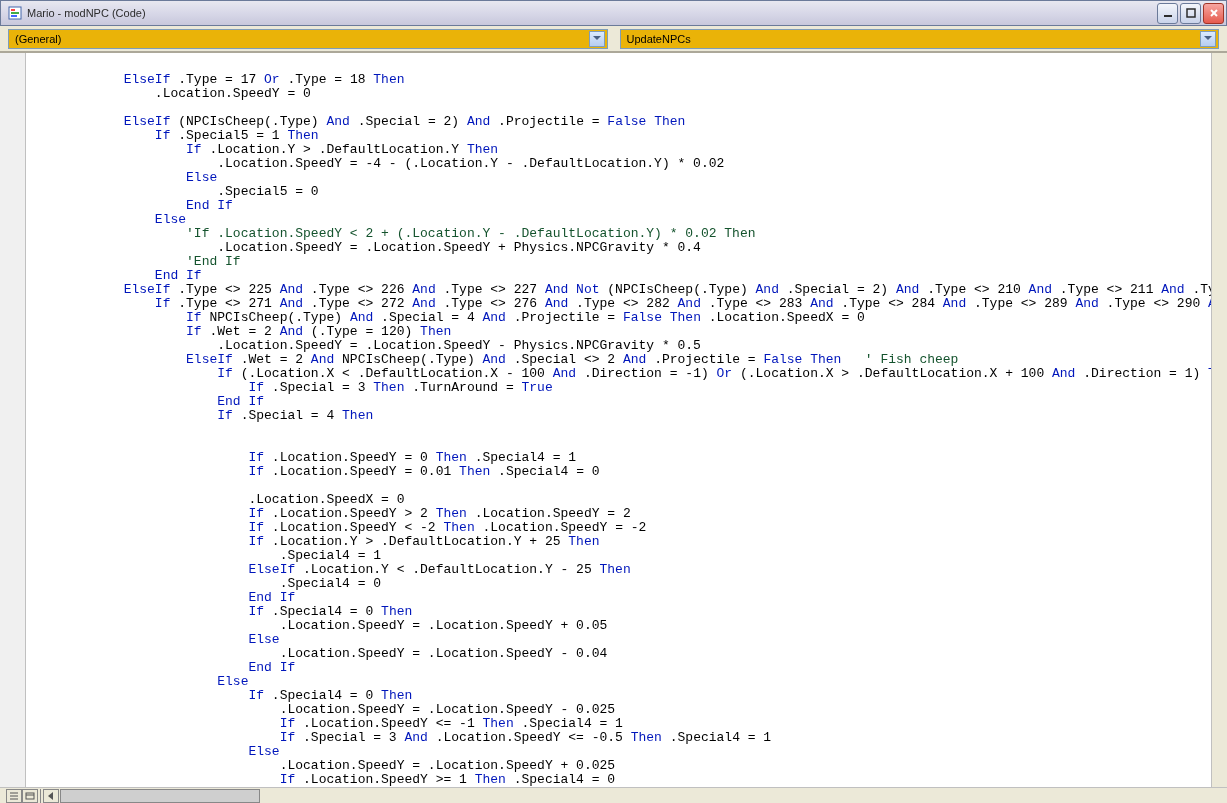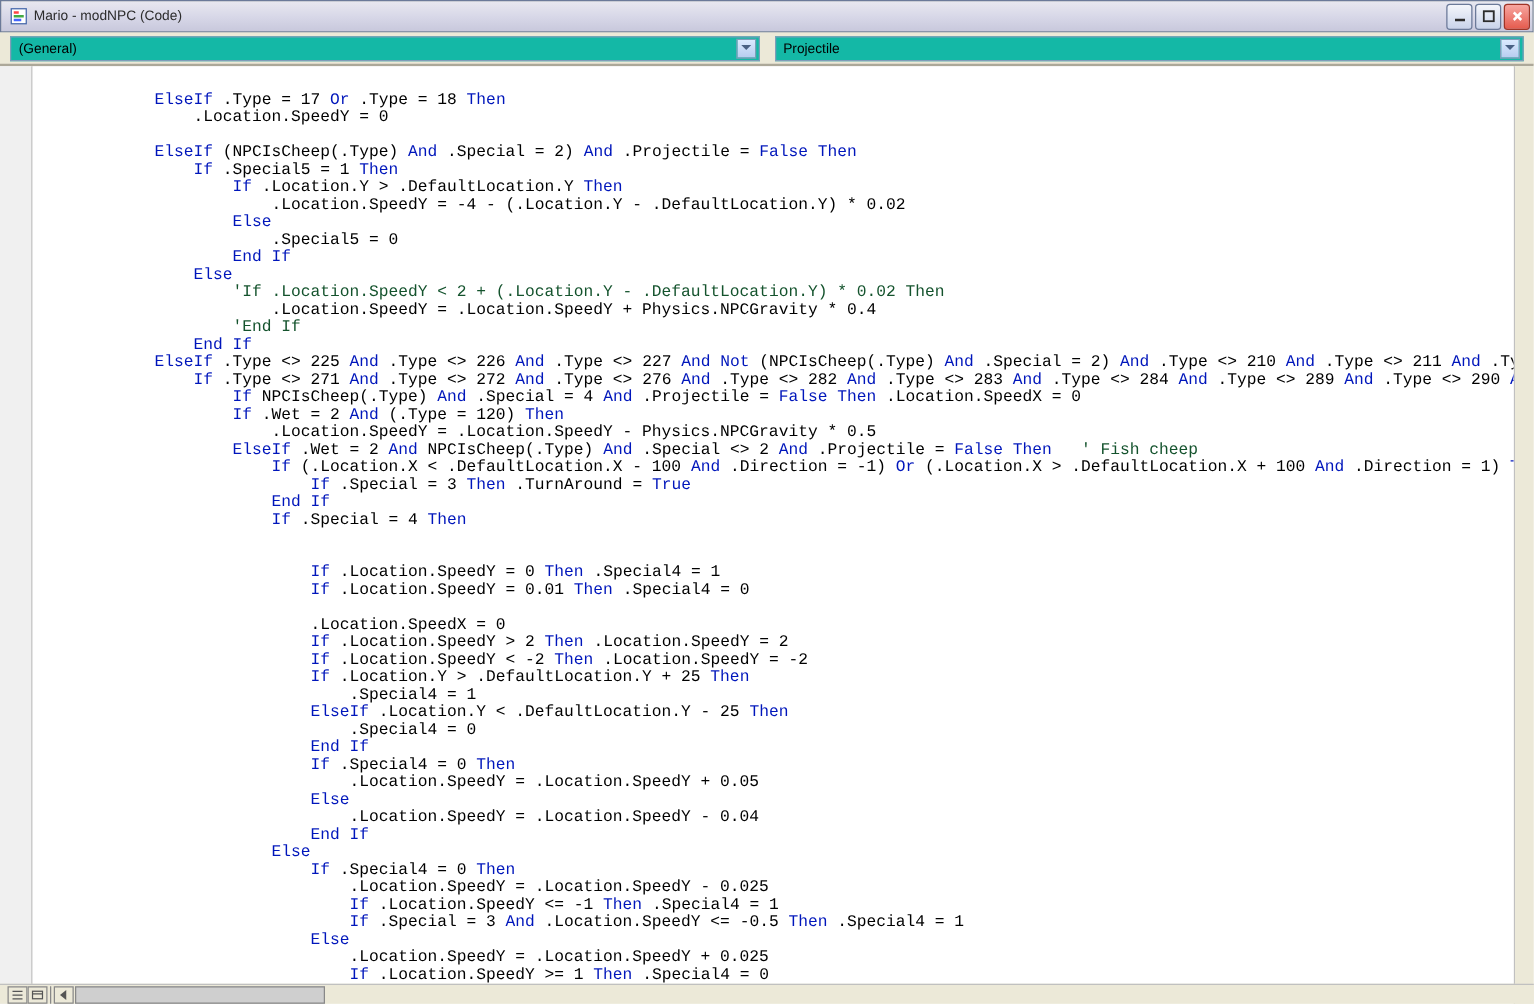--- a/index.html
+++ b/index.html
@@ -40,21 +40,21 @@
     background: #ece9d8;
     border-bottom:1px solid #aca899;
     display:flex;
     align-items:center;
     padding: 2px 8px;
     gap: 12px;
     font-family: Tahoma, sans-serif;
     font-size: 11px;
   }
   .combo {
-    flex:1; height:20px; background:#14b8a6; border:1px solid #7f9db9;
+    flex:1; height:20px; background:#eab308; border:1px solid #7f9db9;
     display:flex; align-items:center; padding:0 2px 0 6px;
   }
   .combo .arrow {
     width:16px;height:16px;background:linear-gradient(#dbeafe,#b7cdf0);
     border:1px solid #7f9db9; margin-left:auto;
     display:flex;align-items:center;justify-content:center;
   }
   .combo .arrow::after{content:"";border:4px solid transparent;border-top-color:#4a6184;margin-top:3px;}
   .editor-wrap { display:flex; height: calc(803px - 52px); background:#fff; border-top:1px solid #aca899;}
   .gutter {
@@ -110,21 +110,21 @@
       </div>
   </div>
 </div>
 
 <div class="dropdown-row">
   <div class="combo">
     <span>(General)</span>
     <div class="arrow"></div>
   </div>
   <div class="combo">
-    <span>Projectile</span>
+    <span>UpdateNPCs</span>
     <div class="arrow"></div>
   </div>
 </div>
 
 <div class="editor-wrap">
   <div class="gutter"></div>
   <div class="code-container">
     <div class="code-area" id="code-area">            
             <span class="tok-kw">ElseIf</span><span class="tok-id"> .Type = 17 </span><span class="tok-kw">Or</span><span class="tok-id"> .Type = 18 </span><span class="tok-kw">Then</span>
                 <span class="tok-id">.Location.SpeedY = 0</span>

